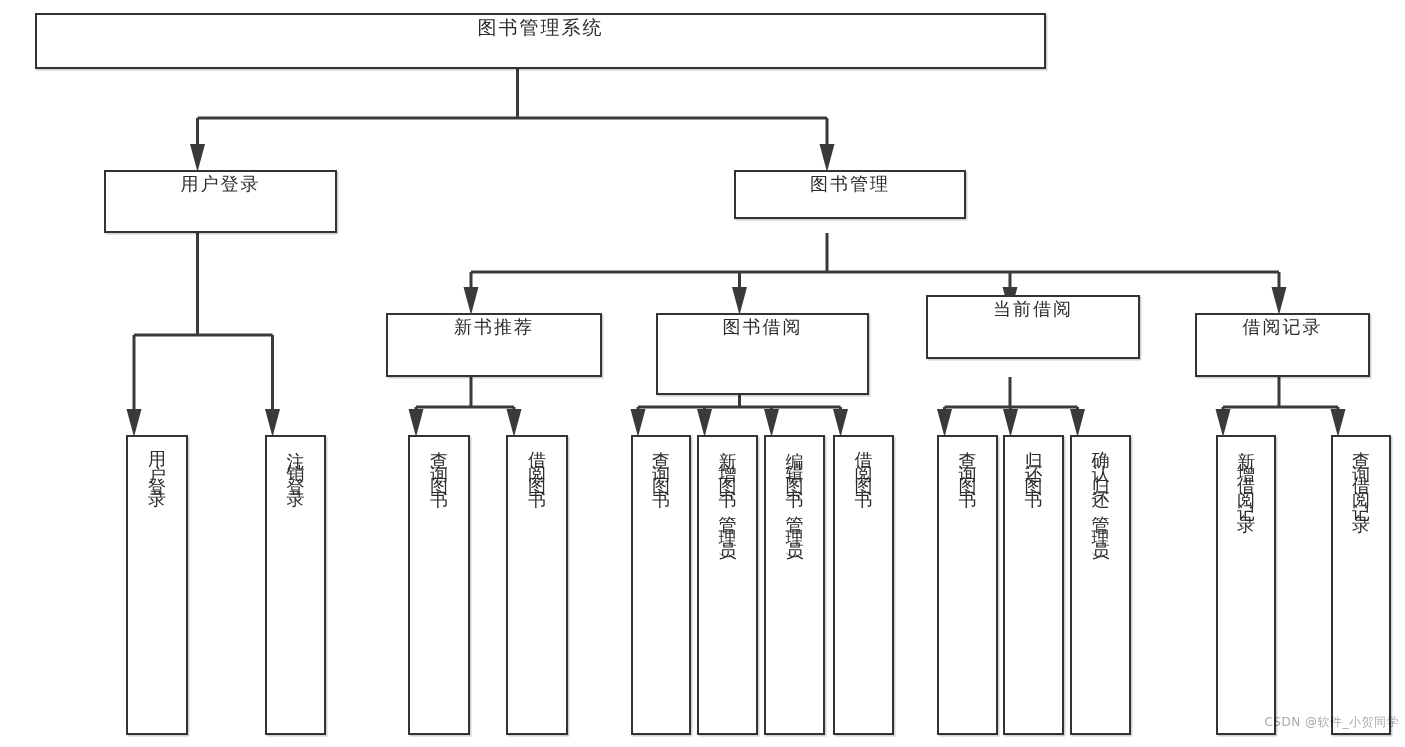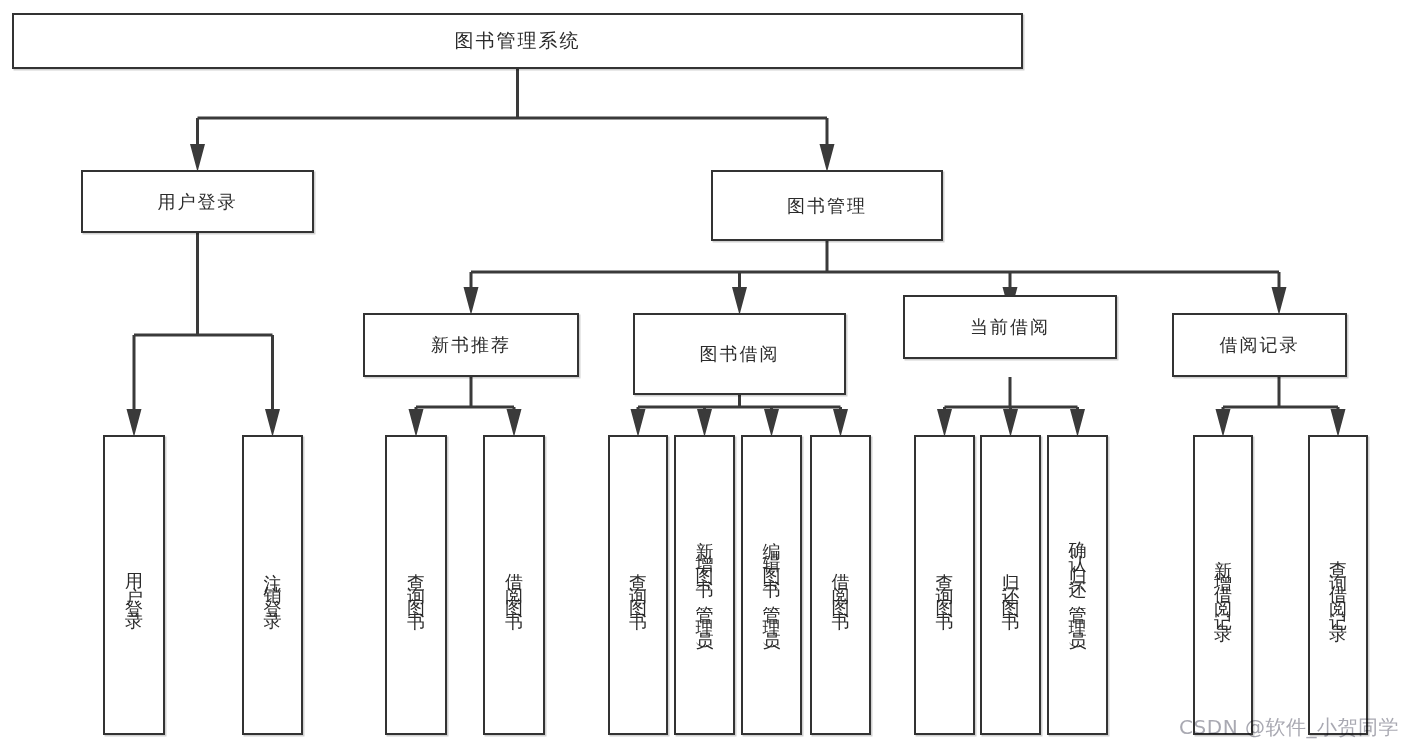--- a/index.html
+++ b/index.html
@@ -25,44 +25,44 @@
     left: 0; top: 0;
     width: 1405px;
     height: 747px;
   }
   .node {
     position: absolute;
     background: var(--fill);
     border: 2.5px solid var(--border);
     box-shadow: 1.5px 1.5px 0 rgba(0,0,0,0.18);
     display: flex;
-    align-items: center;
     justify-content: center;
     color: var(--text);
+    margin-left: 23px;
   }
   .node.h span {
     font-size: 18px;
     letter-spacing: 2px;
     white-space: nowrap;
   }
   .node.root span {
     font-size: 19px;
   }
   .node.v span {
     writing-mode: vertical-rl;
     text-orientation: mixed;
     font-size: 18px;
     letter-spacing: 13px;
     line-height: 1;
   }
   #watermark {
     position: absolute;
     right: 6px;
     top: 714px;
-    font-size: 20px;
+    font-size: 12px;
     letter-spacing: 0.5px;
     color: var(--wm);
     z-index: 5;
     mix-blend-mode: multiply;
     white-space: nowrap;
   }
 </style>
 </head>
 <body>
 
@@ -72,21 +72,21 @@
     <path id="edge-arrows" stroke="none" d="M 197.5 172 L 190 144 L 205 144 Z M 827 172 L 819.5 144 L 834.5 144 Z M 134 437 L 126.5 409 L 141.5 409 Z M 272.5 437 L 265 409 L 280 409 Z M 471 315 L 463.5 287 L 478.5 287 Z M 739.5 315 L 732 287 L 747 287 Z M 1010 315 L 1002.5 287 L 1017.5 287 Z M 1279 315 L 1271.5 287 L 1286.5 287 Z M 416 437 L 408.5 409 L 423.5 409 Z M 514 437 L 506.5 409 L 521.5 409 Z M 638 437 L 630.5 409 L 645.5 409 Z M 704.5 437 L 697 409 L 712 409 Z M 771.5 437 L 764 409 L 779 409 Z M 840.5 437 L 833 409 L 848 409 Z M 944.5 437 L 937 409 L 952 409 Z M 1010.5 437 L 1003 409 L 1018 409 Z M 1077.5 437 L 1070 409 L 1085 409 Z M 1223 437 L 1215.5 409 L 1230.5 409 Z M 1338 437 L 1330.5 409 L 1345.5 409 Z " fill="#3a3a3a"></path>
   </svg>
 
   <div id="watermark">CSDN @软件_小贺同学</div>
 <div class="node h root" style="left: 12px; top: 13px; width: 1011px; height: 56px;">
       <span>图书管理系统</span>
     </div>
     <div class="node h" style="left: 81px; top: 170px; width: 233px; height: 63px;">
       <span>用户登录</span>
     </div>
-    <div class="node h" style="left: 711px; top: 170px; width: 232px; height: 71px;">
+    <div class="node h" style="left: 711px; top: 170px; width: 232px; height: 49px;">
       <span>图书管理</span>
     </div>
     <div class="node h" style="left: 363px; top: 313px; width: 216px; height: 64px;">
       <span>新书推荐</span>
     </div>
     <div class="node h" style="left: 633px; top: 313px; width: 213px; height: 82px;">
       <span>图书借阅</span>
     </div>
     <div class="node h" style="left: 903px; top: 295px; width: 214px; height: 64px;">
       <span>当前借阅</span>

